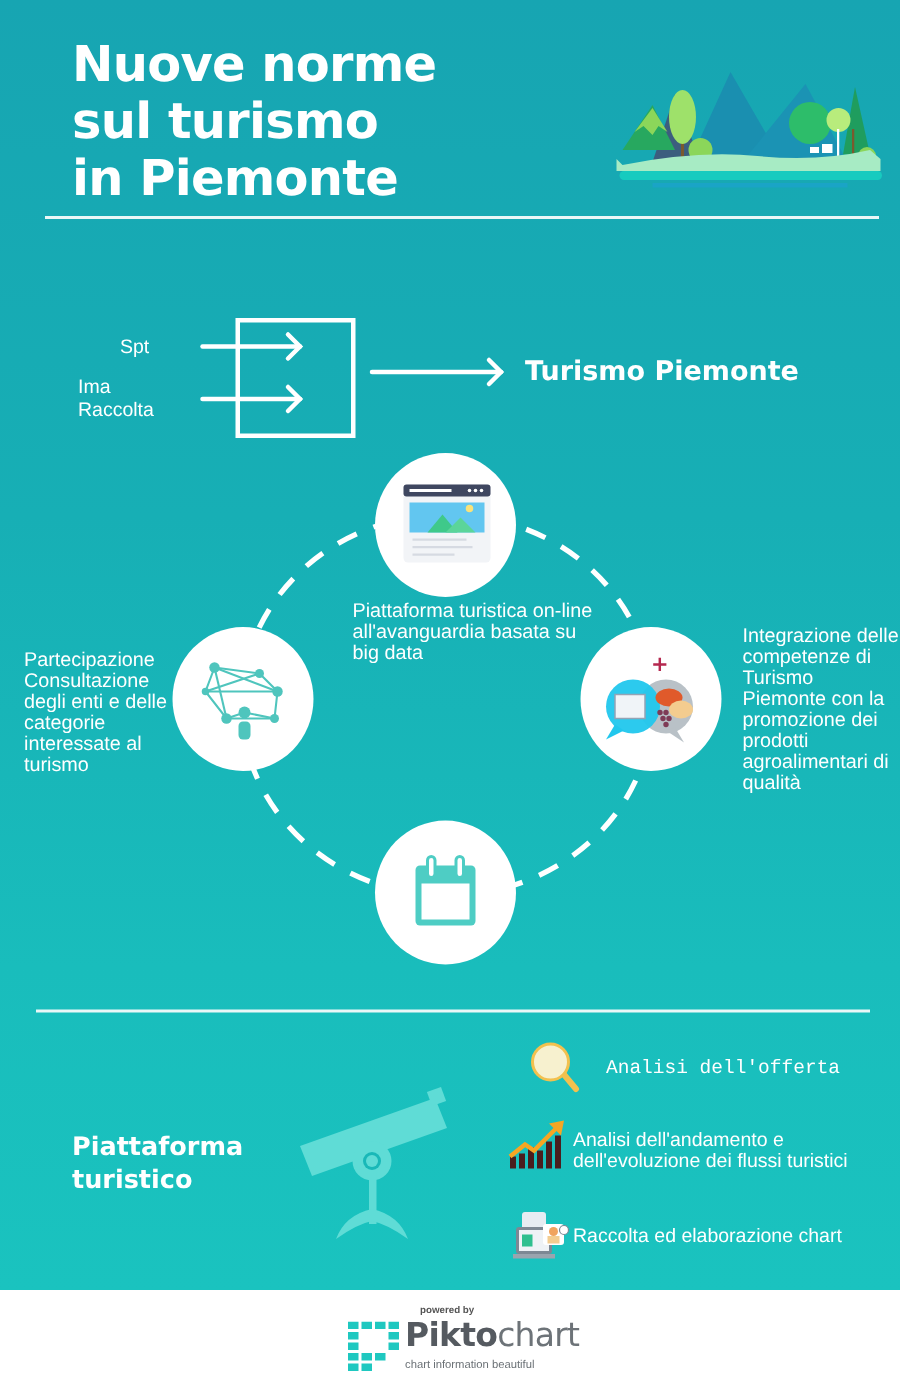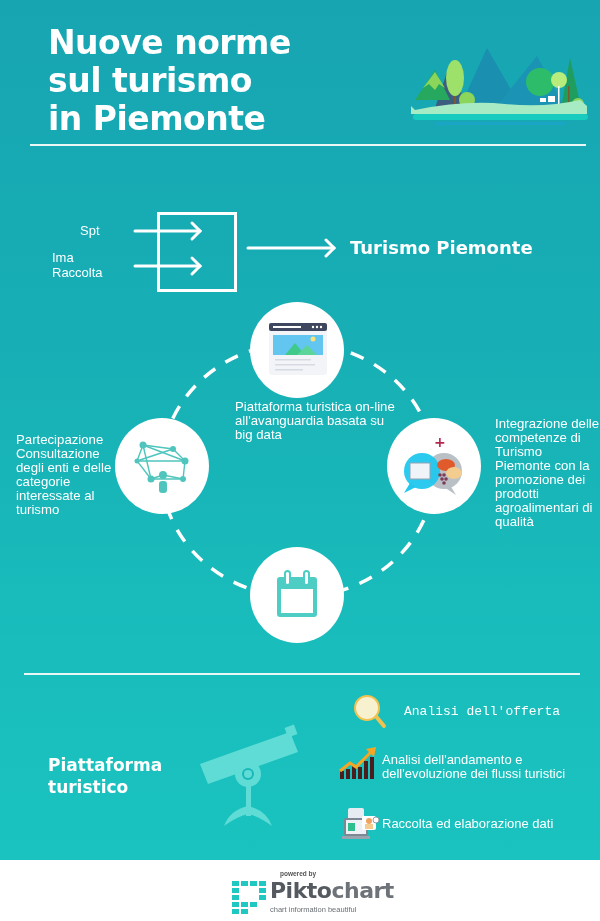--- a/index.html
+++ b/index.html
@@ -70,21 +70,21 @@
   .obs-item.i2 { left: 338px; top: 745px; align-items: flex-end; }
   .obs-item.i2 .txt { margin-left: 4px; }
   .obs-item.i3 { left: 340px; top: 806px; }
   .obs-item.i3 .txt { margin-left: 2px; }
 
   .footer { position: absolute; left: 0; top: 860px; width: 600px; height: 61px; background: #ffffff; }
   .powered { position: absolute; left: 280px; top: 10px; font-size: 6.5px; color: #555555; font-weight: bold; }
   .pk-logo { position: absolute; left: 232px; top: 21px; width: 36px; height: 34px; }
   .pk-name { position: absolute; left: 270px; top: 18px; font-family: "DejaVu Sans", sans-serif; font-size: 22px; color: #555a60; letter-spacing: -0.5px; }
   .pk-name b { font-weight: bold; }
-  .pk-name span { font-weight: bold; color: #6d7378; }
+  .pk-name span { font-weight: normal; color: #6d7378; }
   .pk-tag { position: absolute; left: 270px; top: 45px; font-size: 7.5px; color: #6a7075; }
 </style>
 </head>
 <body>
 
 <div class="poster">
 
   <div class="title">Nuove norme
 sul turismo
 in Piemonte</div>
@@ -256,21 +256,21 @@
       <rect x="8" y="2" width="16" height="12" rx="2" fill="#e6ecf2"></rect>
       <rect x="4" y="12" width="24" height="18" rx="2" fill="#7d8894"></rect>
       <rect x="6" y="14" width="20" height="14" fill="#eef2f6"></rect>
       <rect x="8" y="17" width="7" height="8" fill="#2fbf8f"></rect>
       <rect x="2" y="30" width="28" height="3" fill="#9aa4ae"></rect>
       <rect x="22" y="10" width="14" height="14" rx="2" fill="#ffffff"></rect>
       <circle cx="29" cy="15" r="3" fill="#f0a35e"></circle>
       <rect x="25" y="18" width="8" height="5" fill="#f3cc8f"></rect>
       <circle cx="36" cy="14" r="3" fill="#ffffff" stroke="#7d8894" stroke-width="0.8"></circle>
     </svg>
-    <span class="txt">Raccolta ed elaborazione dati</span>
+    <span class="txt">Raccolta ed elaborazione chart</span>
   </div>
 </div>
 
 <div class="footer">
   <div class="powered">powered by</div>
   <svg class="pk-logo" viewBox="0 0 36 34">
     <g fill="#1fc8c0">
       <rect x="0" y="0" width="7" height="5"></rect>
         <rect x="9" y="0" width="7" height="5"></rect>
         <rect x="18" y="0" width="7" height="5"></rect>

